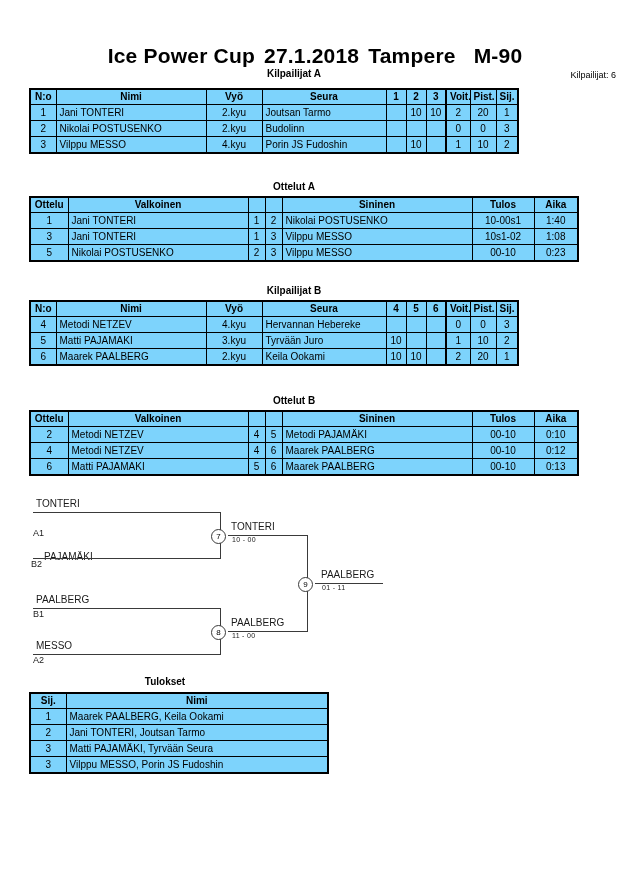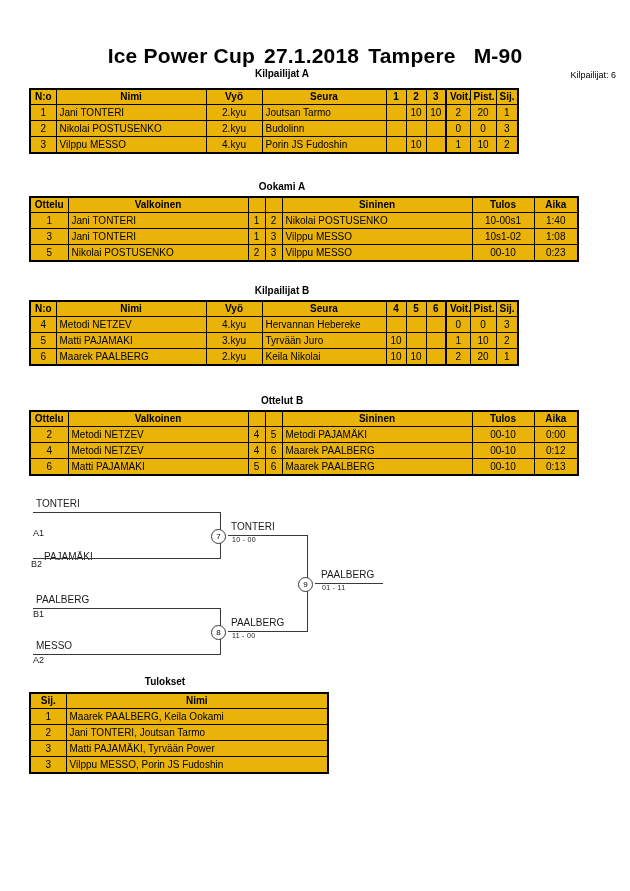--- a/index.html
+++ b/index.html
@@ -24,40 +24,40 @@
     text-align: center;
     font-size: 21px;
     font-weight: bold;
     letter-spacing: 0.2px;
   }
   .title .gap { display: inline-block; width: 9px; }
 
   .section-caption {
     position: absolute;
     width: 564px;
-    left: 0;
+    left: 12px;
     text-align: center;
     font-size: 10px;
     font-weight: bold;
   }
 
   .entrant-count {
     position: absolute;
     right: 14px;
     font-size: 9px;
     font-weight: normal;
     white-space: nowrap;
   }
 
   
   table.grid {
     position: absolute;
     border-collapse: collapse;
     font-size: 10px;
-    background: #eab308;
+    background: #7dd3fc;
     table-layout: fixed;
   }
   table.grid th,
   table.grid td {
     border: 1px solid #000;
     padding: 0 3px;
     height: 15px;
     line-height: 15px;
     overflow: hidden;
     white-space: nowrap;
@@ -190,21 +190,21 @@
       <td class="c"></td>
       <td class="c">10</td>
       <td class="c"></td>
       <td class="c sep-left">1</td>
       <td class="c">10</td>
       <td class="c">2</td>
     </tr>
   </tbody>
 </table>
 
-<div class="section-caption" style="top:181px;">Ookami A</div>
+<div class="section-caption" style="top:181px;">Ottelut A</div>
 
 <table class="grid" style="left:29px; top:196px; width:532px;">
   <colgroup>
     <col style="width:38px">
       <col style="width:180px">
     <col style="width:17px">
       <col style="width:17px">
     <col style="width:190px">
       <col style="width:62px">
       <col style="width:44px">
@@ -302,21 +302,21 @@
       <td class="c"></td>
       <td class="c"></td>
       <td class="c sep-left">1</td>
       <td class="c">10</td>
       <td class="c">2</td>
     </tr>
     <tr>
       <td class="c">6</td>
       <td class="l">Maarek PAALBERG</td>
       <td class="c">2.kyu</td>
-      <td class="l">Keila Nikolai</td>
+      <td class="l">Keila Ookami</td>
       <td class="c">10</td>
       <td class="c">10</td>
       <td class="c"></td>
       <td class="c sep-left">2</td>
       <td class="c">20</td>
       <td class="c">1</td>
     </tr>
   </tbody>
 </table>
 
@@ -344,21 +344,21 @@
     </tr>
   </thead>
   <tbody>
     <tr>
       <td class="c">2</td>
       <td class="l">Metodi NETZEV</td>
       <td class="c">4</td>
       <td class="c">5</td>
       <td class="l">Metodi PAJAMÄKI</td>
       <td class="c">00-10</td>
-      <td class="c">0:00</td>
+      <td class="c">0:10</td>
     </tr>
     <tr>
       <td class="c">4</td>
       <td class="l">Metodi NETZEV</td>
       <td class="c">4</td>
       <td class="c">6</td>
       <td class="l">Maarek PAALBERG</td>
       <td class="c">00-10</td>
       <td class="c">0:12</td>
     </tr>
@@ -431,20 +431,20 @@
     <tr>
       <td class="c">1</td>
       <td class="l">Maarek PAALBERG, Keila Ookami</td>
     </tr>
     <tr>
       <td class="c">2</td>
       <td class="l">Jani TONTERI, Joutsan Tarmo</td>
     </tr>
     <tr>
       <td class="c">3</td>
-      <td class="l">Matti PAJAMÄKI, Tyrvään Power</td>
+      <td class="l">Matti PAJAMÄKI, Tyrvään Seura</td>
     </tr>
     <tr>
       <td class="c">3</td>
       <td class="l">Vilppu MESSO, Porin JS Fudoshin</td>
     </tr>
   </tbody>
 </table>
 
 </body></html>

